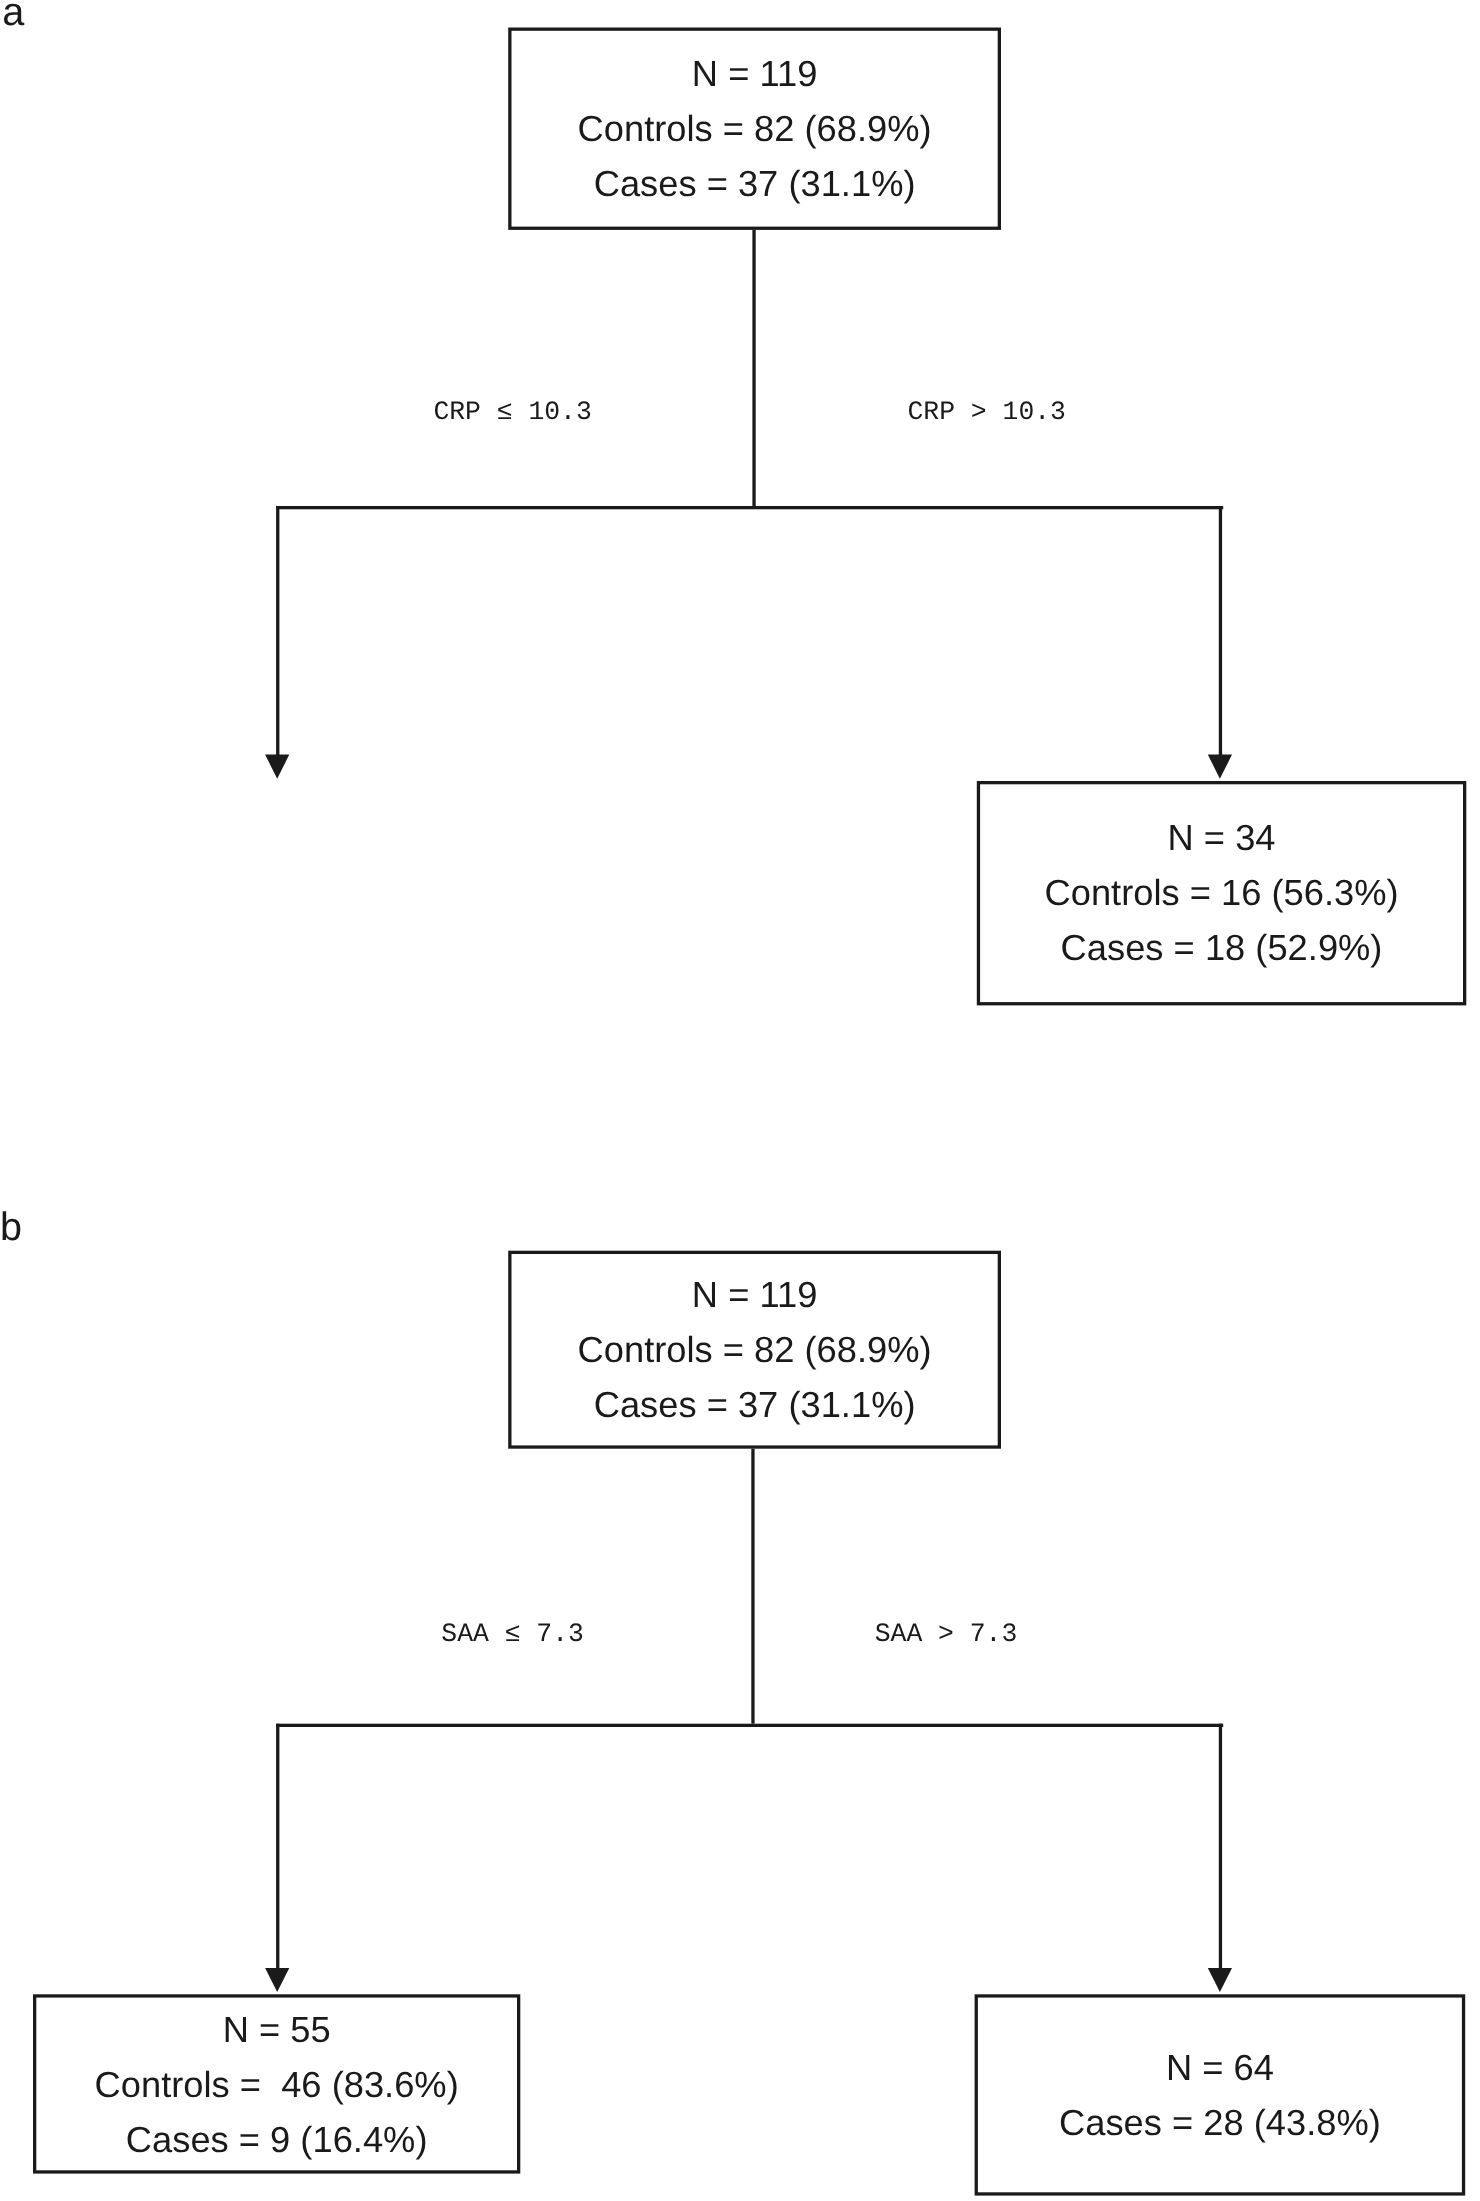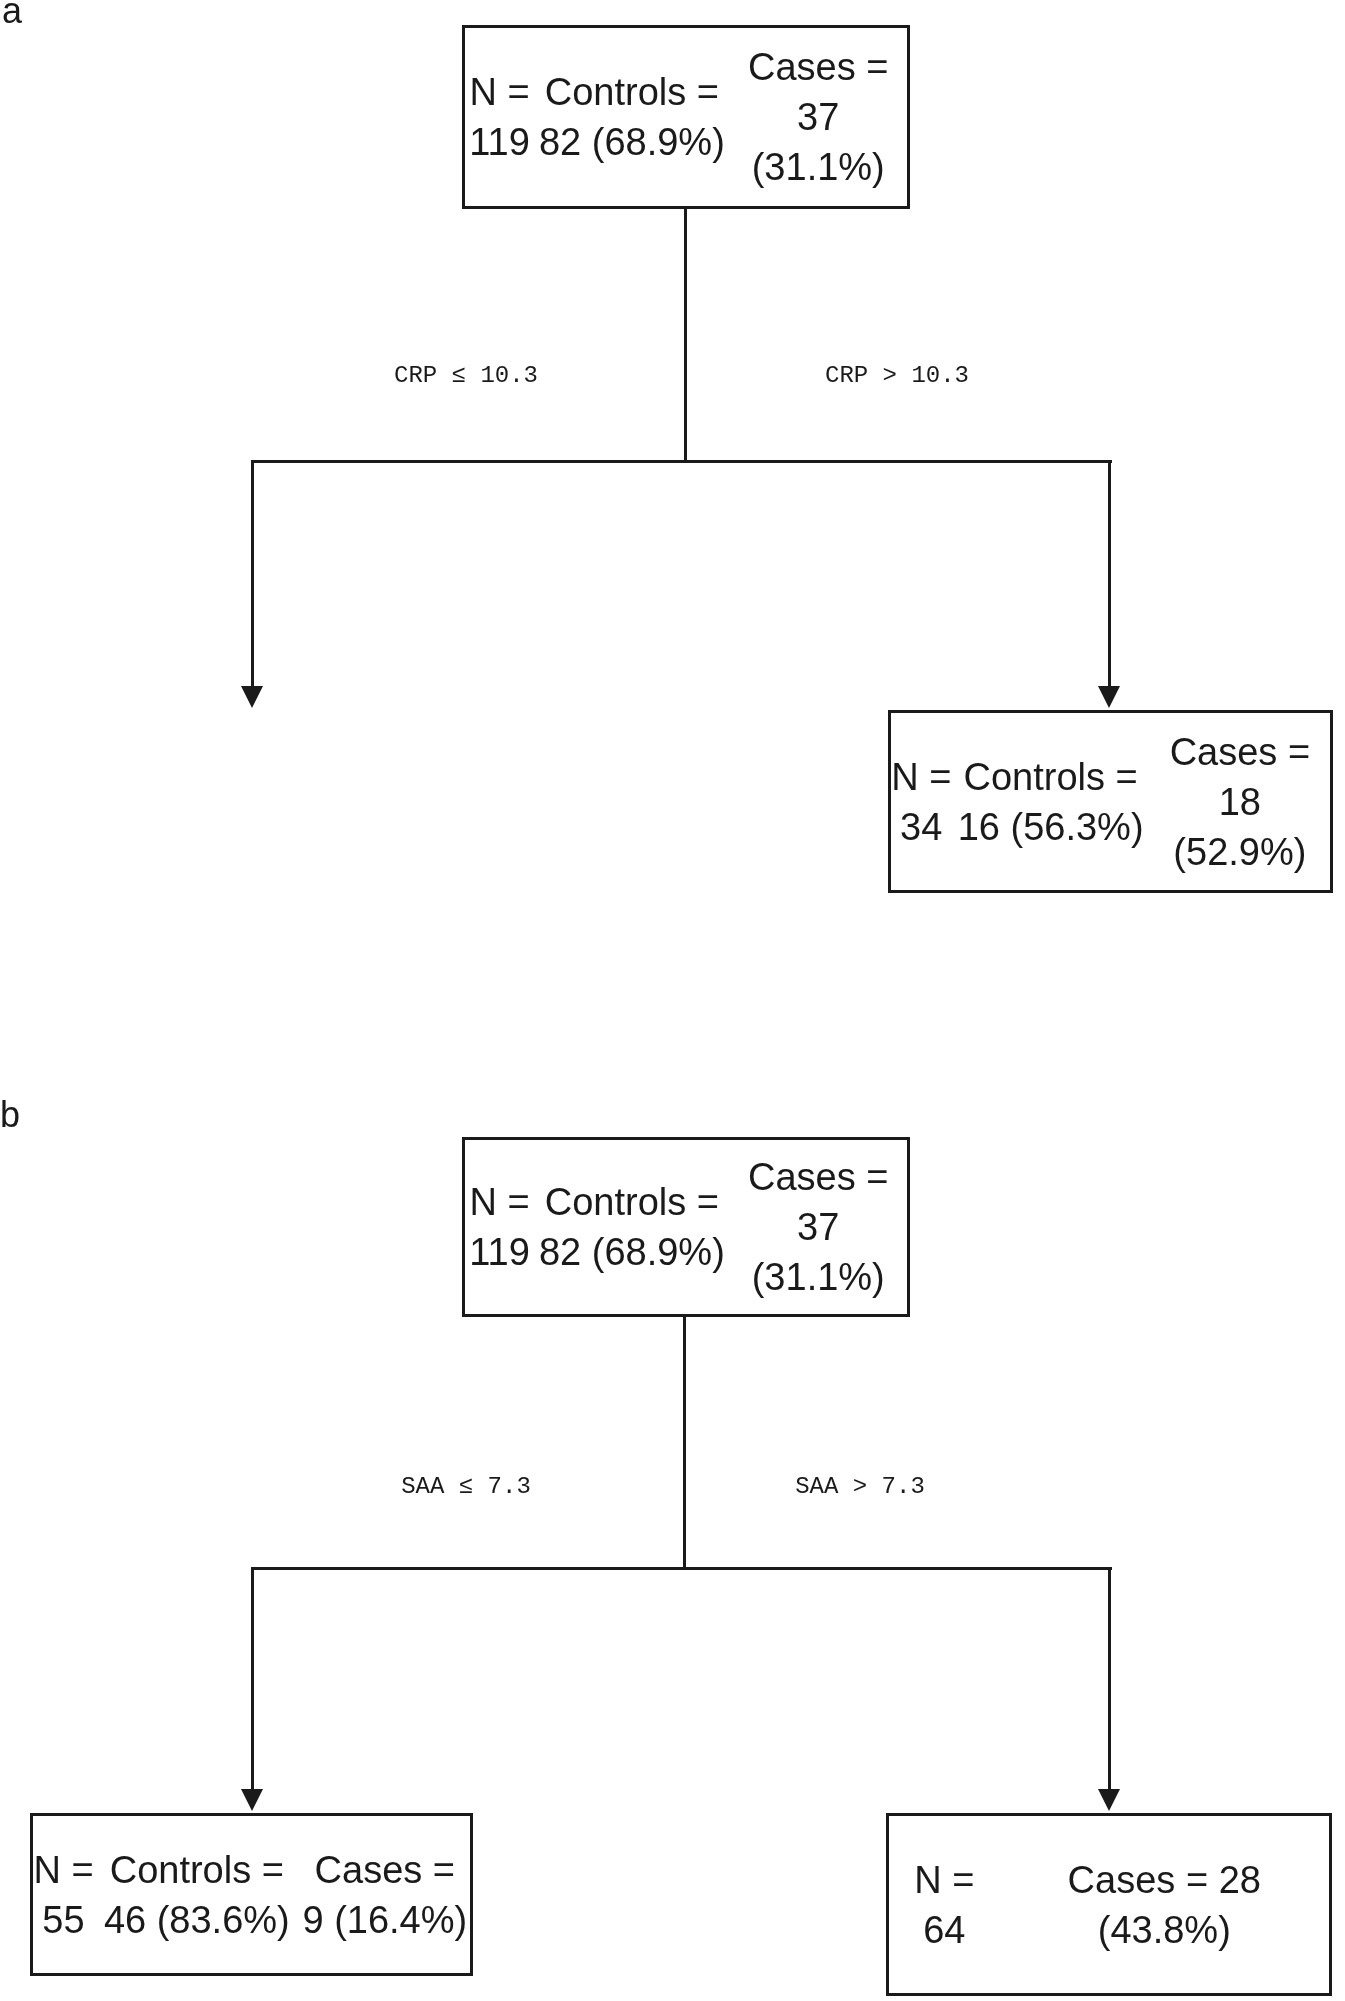--- a/index.html
+++ b/index.html
@@ -10,25 +10,25 @@
     background:var(--bg,#ffffff);
     font-family:"Liberation Sans",sans-serif;
     color:var(--ink,#1f1f1f);
     overflow:hidden;
   }
   .node{
     position:absolute;
     border:3px solid var(--ink,#1a1a1a);
     box-sizing:border-box;
     display:flex;
-    flex-direction:row;
+    flex-direction:column;
     align-items:center;
     justify-content:center;
     text-align:center;
-    font-size:38px;
+    font-size:33px;
     line-height:50px;
     background:var(--bg,#ffffff);
   }
   .nline{white-space:pre-wrap;}
   .vline{position:absolute;width:3px;background:var(--ink,#1a1a1a);}
   .hline{position:absolute;height:3px;background:var(--ink,#1a1a1a);}
   .blabel{
     position:absolute;
     transform:translate(-50%,-50%);
     font-size:24px;
@@ -67,21 +67,21 @@
   <div class="blabel" style="left:897px;top:375px;">CRP &gt; 10.3</div>
 
   <div class="hline" style="left:251px;top:460px;width:861px;"></div>
   <div class="vline" style="left:251px;top:460px;height:228px;"></div>
   <div class="vline" style="left:1108px;top:460px;height:228px;"></div>
 
   <div class="arrowhead" style="left:241px;top:686px;"></div>
   <div class="arrowhead" style="left:1098px;top:686px;"></div>
 
 
-  <div class="node" style="left:888px;top:710px;width:445px;height:183px;">
+  <div class="node" style="left:888px;top:710px;width:445px;height:204px;">
     <div class="nline">N = 34</div>
     <div class="nline">Controls = 16 (56.3%)</div>
     <div class="nline">Cases = 18 (52.9%)</div>
   </div>
 
   <div class="plabel" style="left:0px;top:1095px;">b</div>
 
   <div class="node" style="left:462px;top:1137px;width:448px;height:180px;">
     <div class="nline">N = 119</div>
     <div class="nline">Controls = 82 (68.9%)</div>

